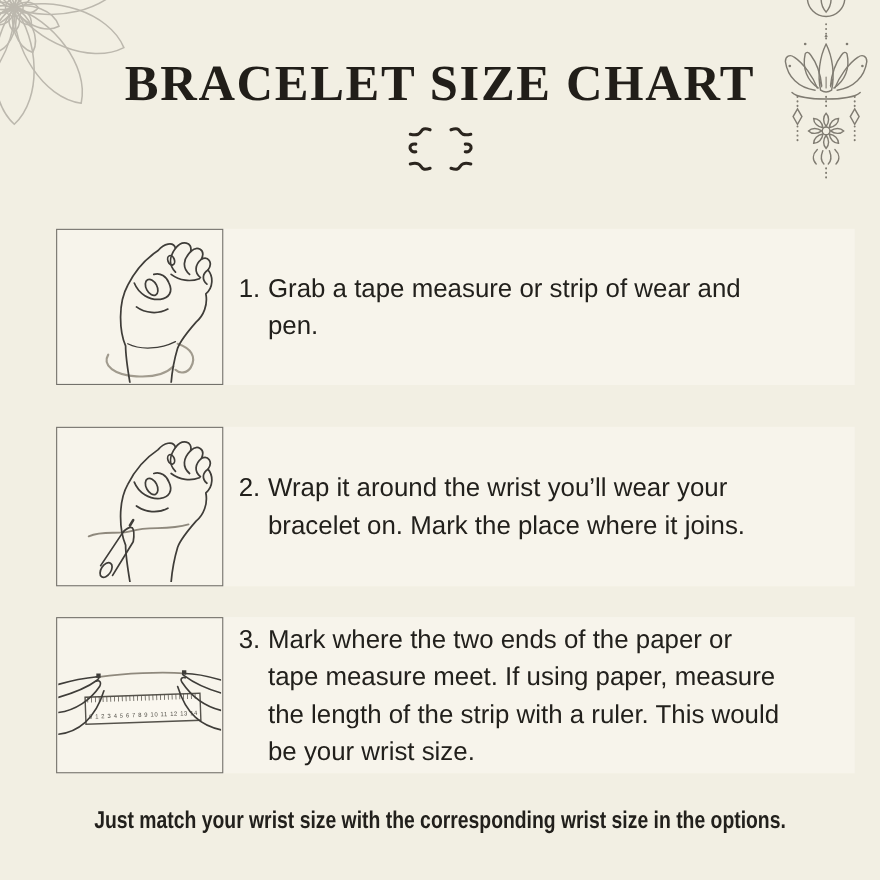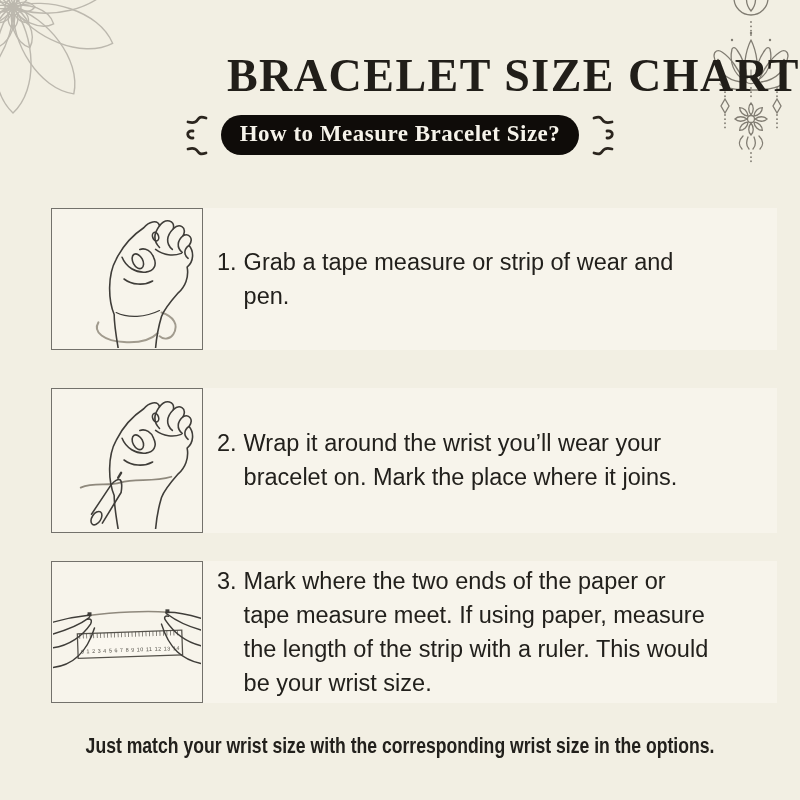--- a/index.html
+++ b/index.html
@@ -7,21 +7,21 @@
   .page {
     position:relative; width:800px; height:800px; margin:0 auto;
     background:#f2efe3; overflow:hidden;
     font-family:"Liberation Sans", sans-serif; color:#22201c;
   }
   
   .mandala { position:absolute; left:0; top:0; }
   .lotus   { position:absolute; left:688px; top:0; }
 
   
-  .header { position:relative; padding-top:50px; text-align:right; }
+  .header { position:relative; padding-top:50px; text-align:center; }
   .title {
     font-family:"Liberation Serif", serif; font-weight:bold;
     font-size:46px; letter-spacing:1.5px; color:#211e19; line-height:1.12;
   }
   .subtitle-row {
     margin-top:10px; display:flex; justify-content:center; align-items:center; gap:11px;
   }
   .badge {
     background:#0f0c09; color:#f6f3ea; border-radius:22px;
     padding:6px 19px 8px; font-family:"Liberation Serif", serif;
@@ -147,21 +147,20 @@
   <div class="header">
     <div class="title">BRACELET SIZE CHART</div>
     <div class="subtitle-row">
       <svg width="30" height="46" viewBox="0 0 30 46">
         <g stroke="#2b251e" fill="none" stroke-width="2.8" stroke-linecap="round">
           <path d="M26,6 C14,2 22,13 8,10"></path>
           <path d="M13,19 C5,18 7,27 13,26"></path>
           <path d="M26,41 C14,45 22,34 8,37"></path>
         </g>
       </svg>
-      <div class="badge">How to Measure Bracelet Size?</div>
       <svg width="30" height="46" viewBox="0 0 30 46" style="transform:scaleX(-1)">
         <g stroke="#2b251e" fill="none" stroke-width="2.8" stroke-linecap="round">
           <path d="M26,6 C14,2 22,13 8,10"></path>
           <path d="M13,19 C5,18 7,27 13,26"></path>
           <path d="M26,41 C14,45 22,34 8,37"></path>
         </g>
       </svg>
     </div>
   </div>
 

